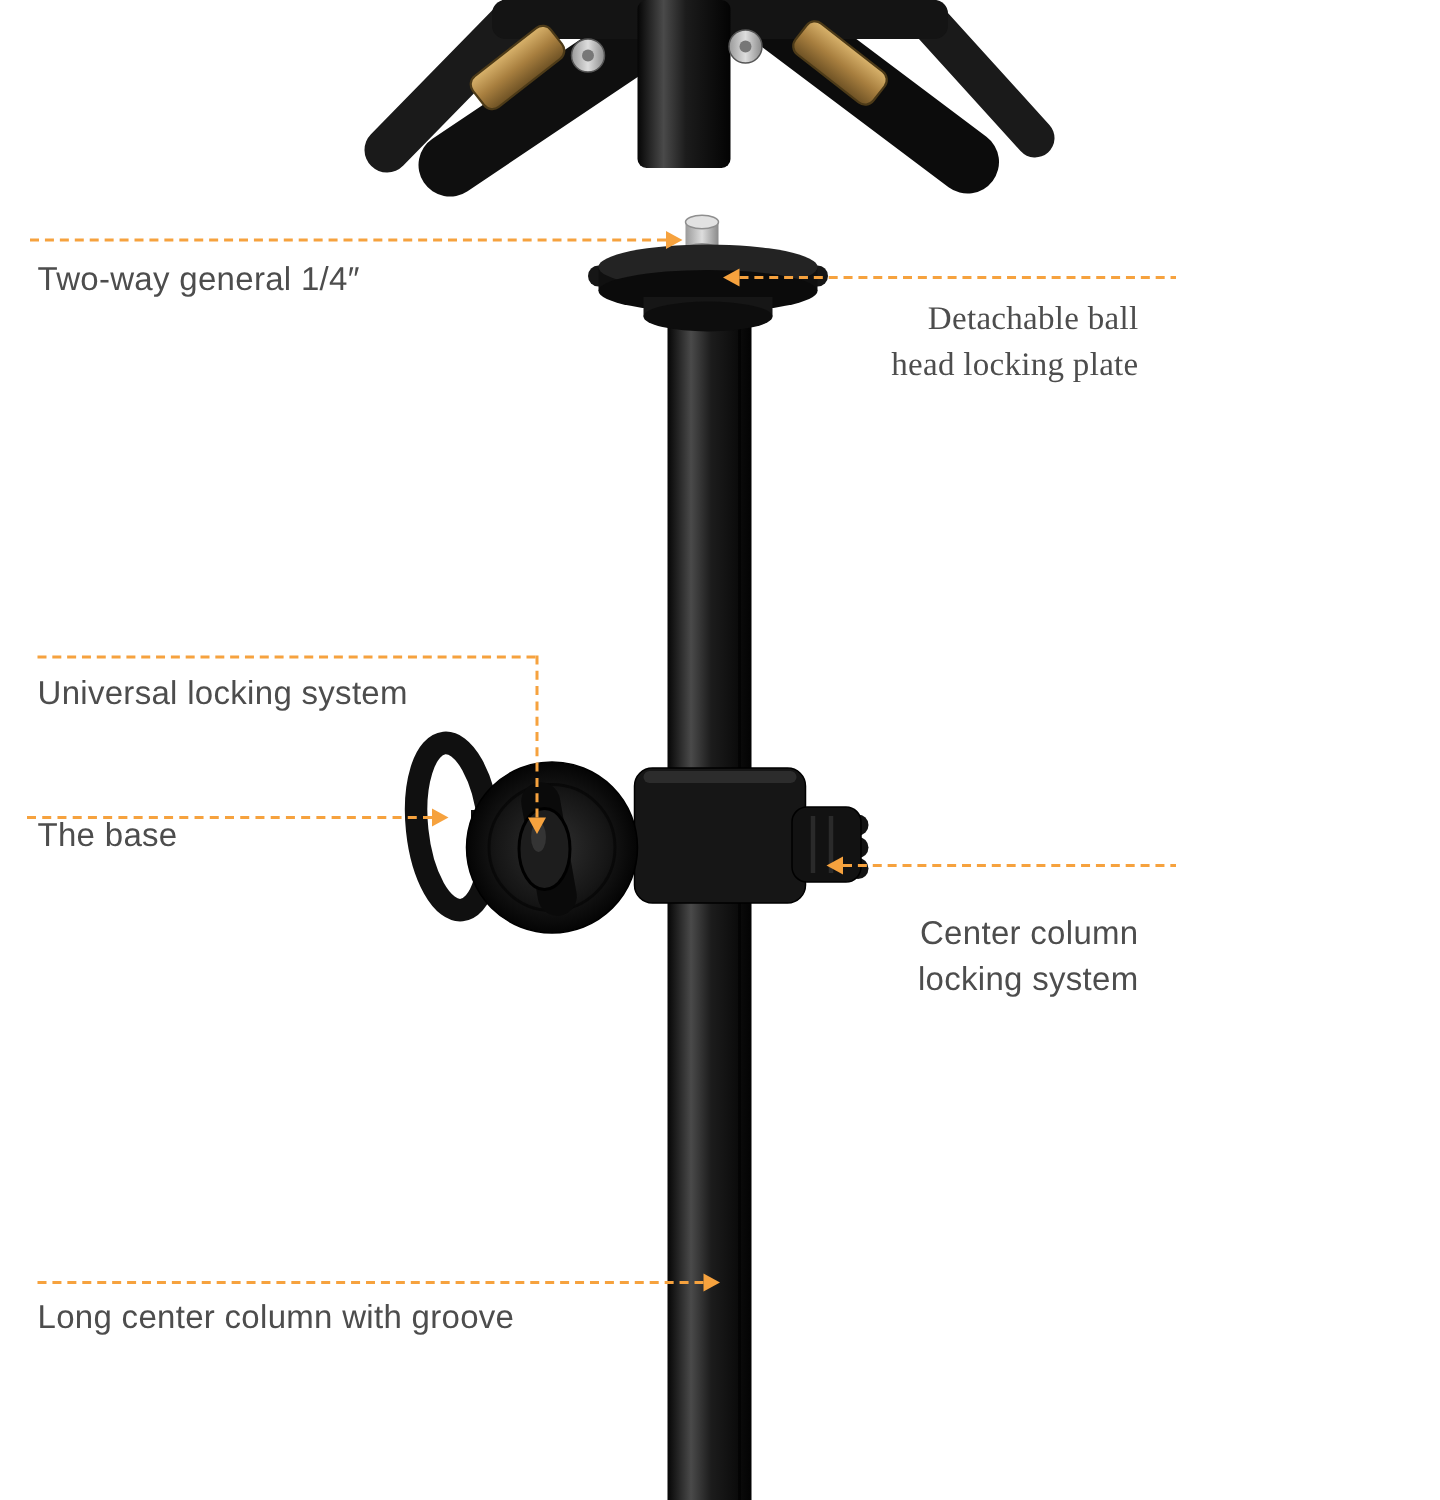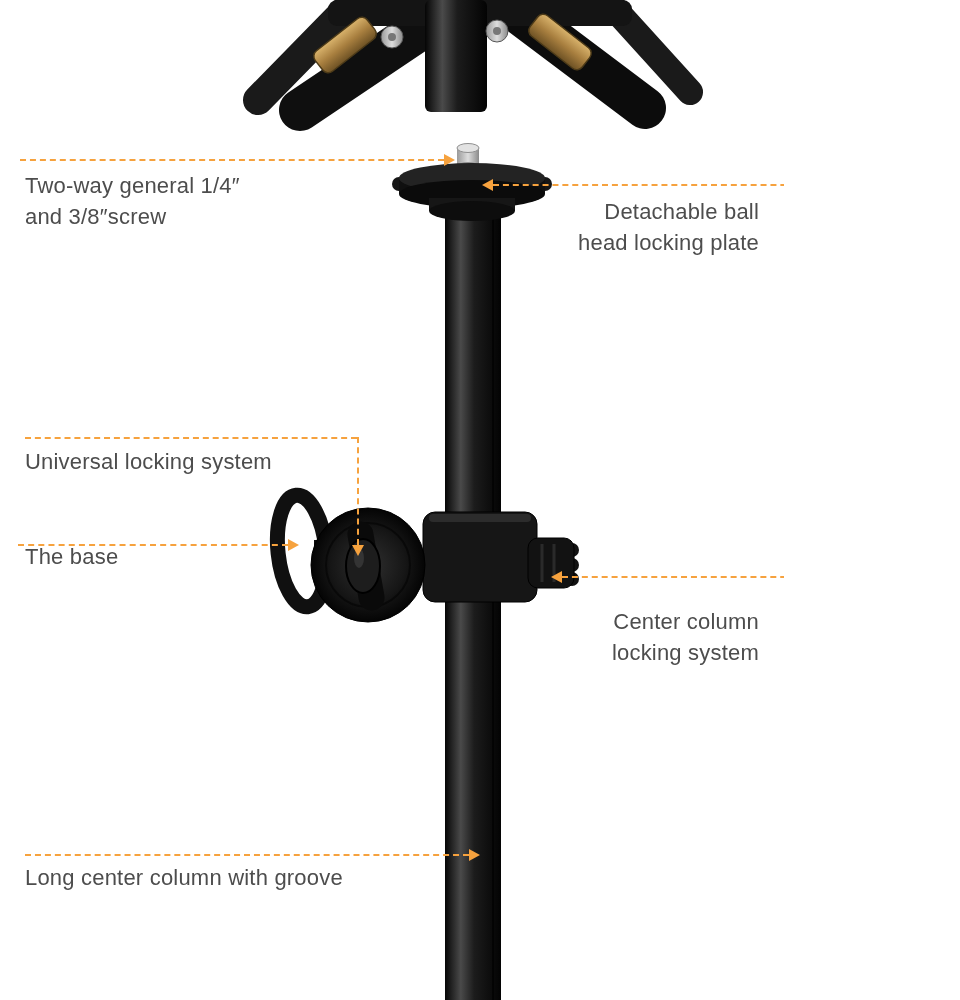--- a/index.html
+++ b/index.html
@@ -135,24 +135,23 @@
   <div class="arrow right" style="left:288px;top:539px;"></div>
 
   <div class="leader h" style="left:562px;top:576px;width:373px;"></div>
   <div class="arrow left" style="left:551px;top:571px;"></div>
 
   <div class="leader h" style="left:25px;top:854px;width:444px;"></div>
   <div class="arrow right" style="left:469px;top:849px;"></div>
 
   <div class="label" style="left:25px;top:170px;">
     <div>Two-way general 1/4″</div>
-    <div>and 3/8″screw</div>
   </div>
 
-  <div class="label right" style="right:25px;top:196px;">
+  <div class="label right" style="right:25px;top:196px;font-family:Liberation Serif, serif;">
     <div>Detachable ball</div>
     <div>head locking plate</div>
   </div>
 
   <div class="label" style="left:25px;top:446px;">
     <div>Universal locking system</div>
   </div>
 
   <div class="label" style="left:25px;top:541px;">
     <div>The base</div>

